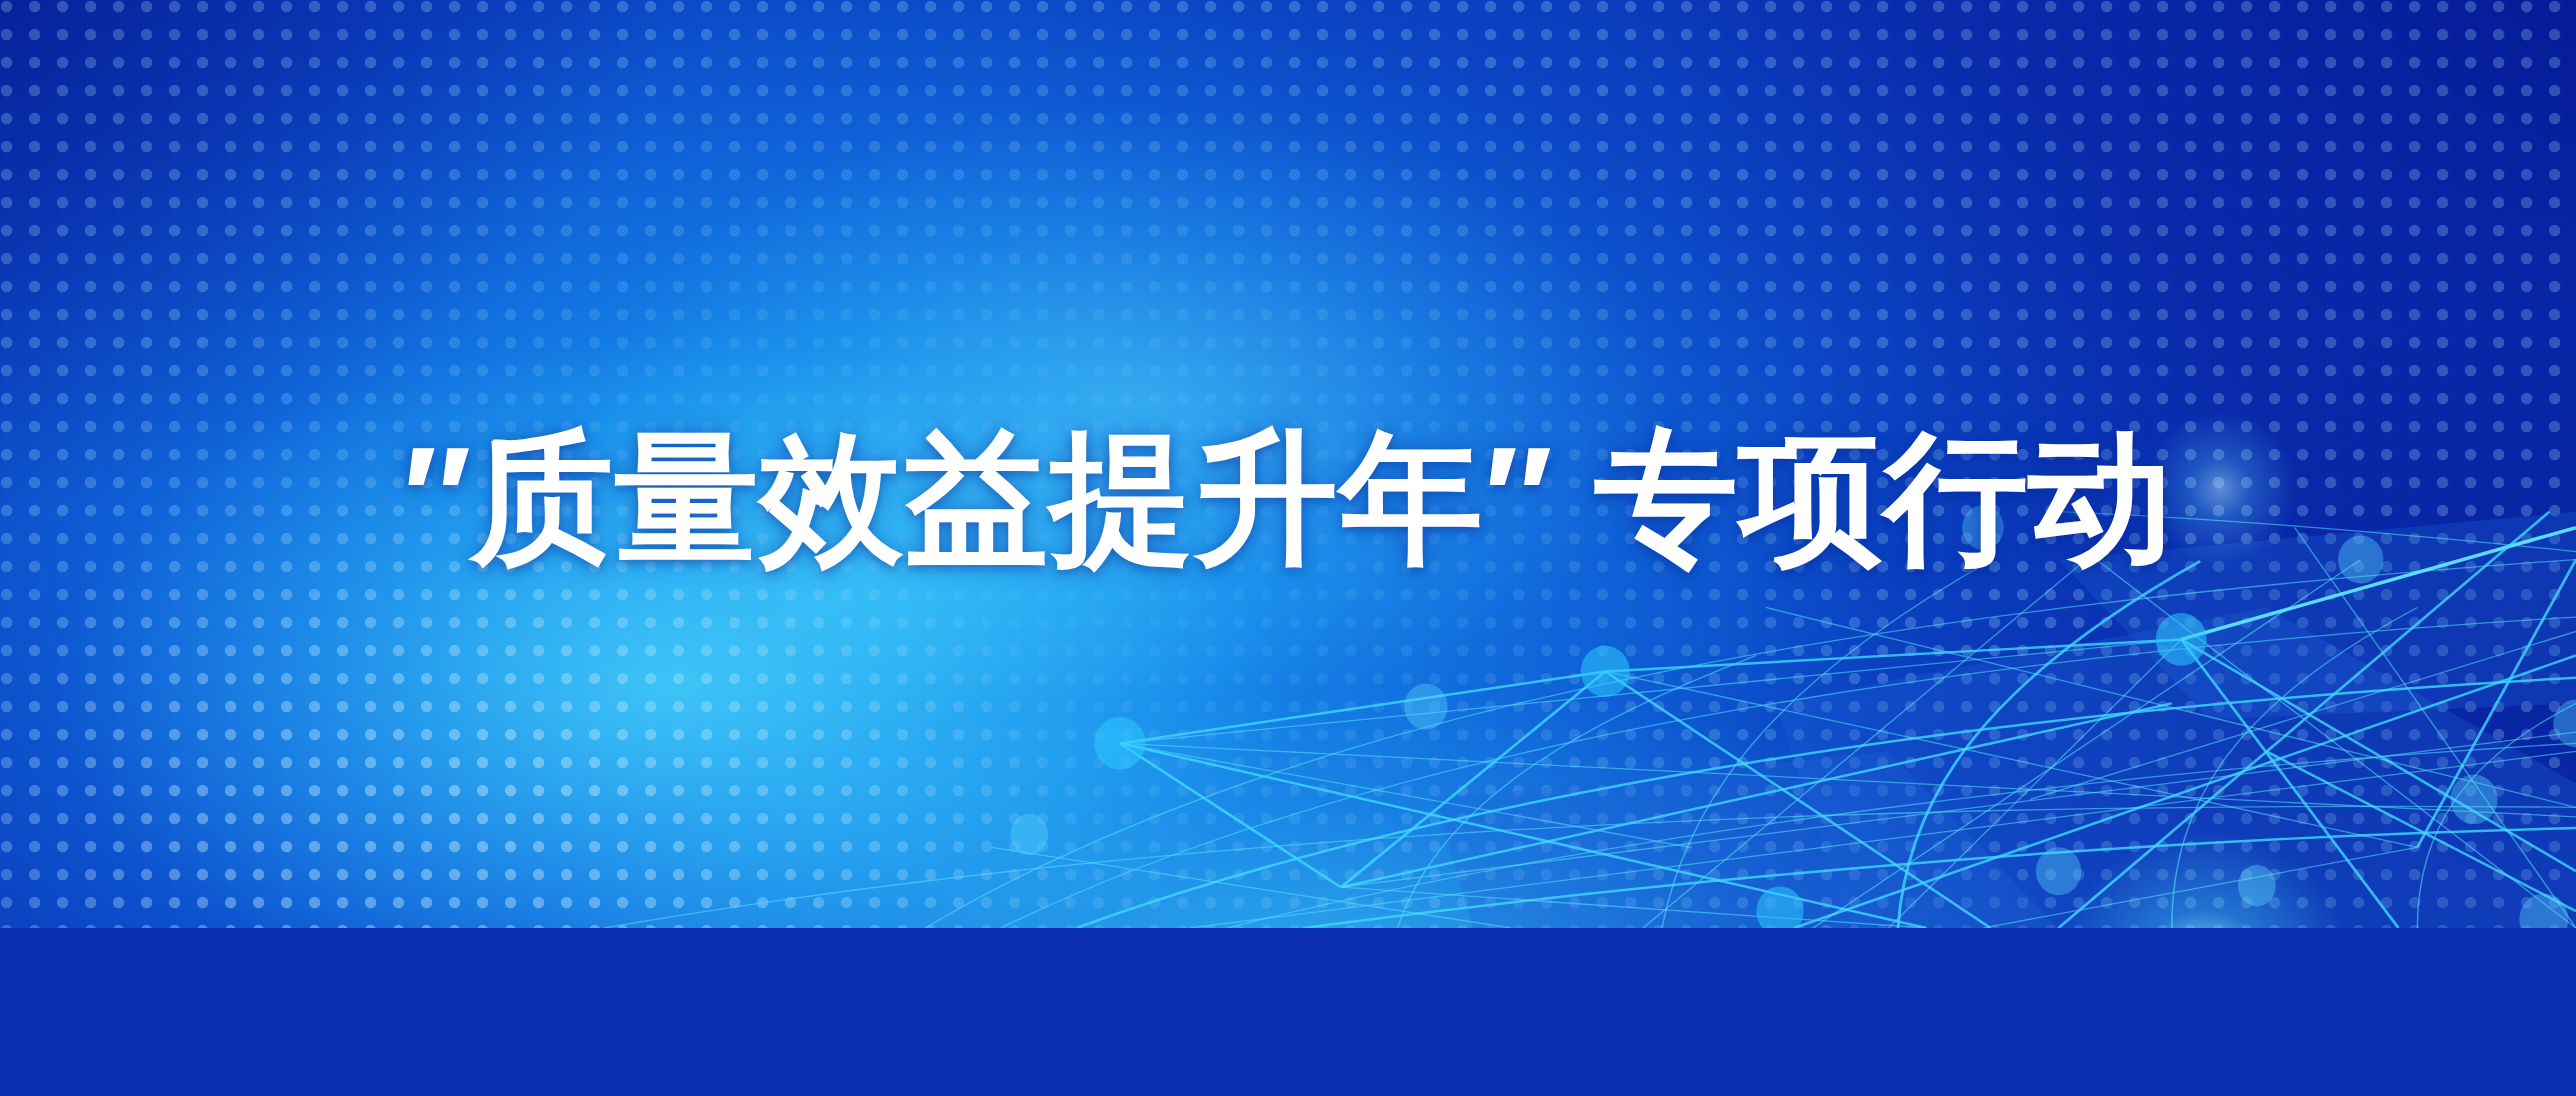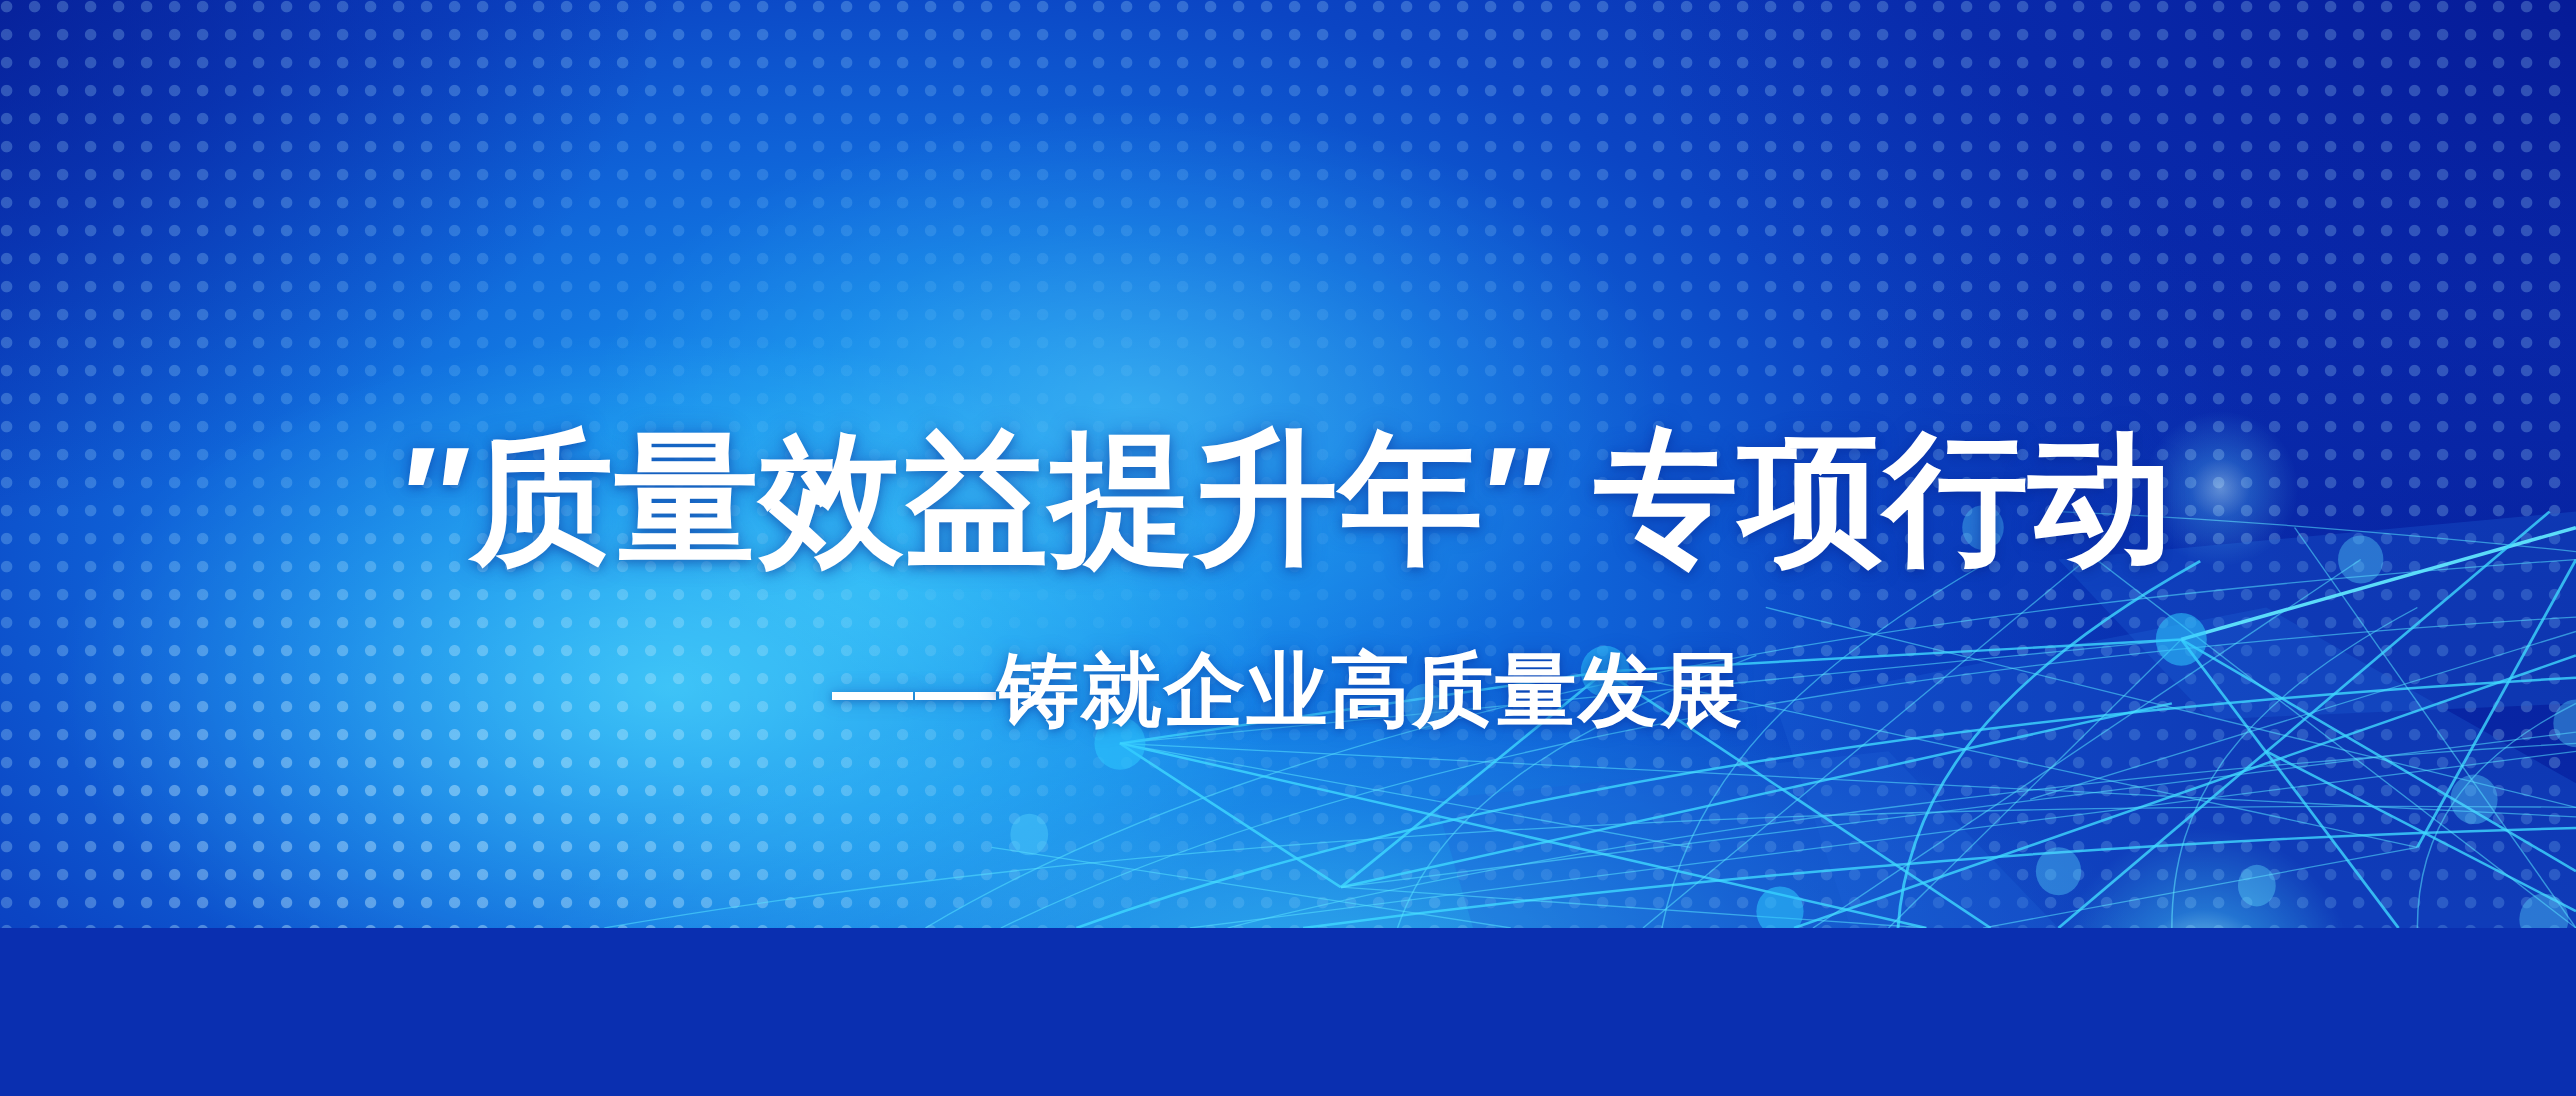--- a/index.html
+++ b/index.html
@@ -205,19 +205,16 @@
               background:radial-gradient(circle, rgba(255,255,255,.80) 0%, rgba(150,245,255,.54) 14%, rgba(60,210,255,.26) 34%, rgba(40,180,255,0) 70%);"></div>
   <div class="flare" style="left:2140px;top:408px;width:161px;height:161px;
               background:radial-gradient(circle, rgba(180,235,255,.50) 0%, rgba(90,200,255,.26) 26%, rgba(40,170,255,0) 68%);"></div>
 
   <div id="text-block">
 
     <div id="main-title">
       <span class="q">″</span><span>质量效益提升年</span><span class="q">″</span><span class="gap"></span><span>专项行动</span>
     </div>
 
-    <div id="subtitle">
-      <span>——</span><span>铸就企业高质量发展</span>
-    </div>
 
   </div>
 </div>
 
 
 </body></html>

